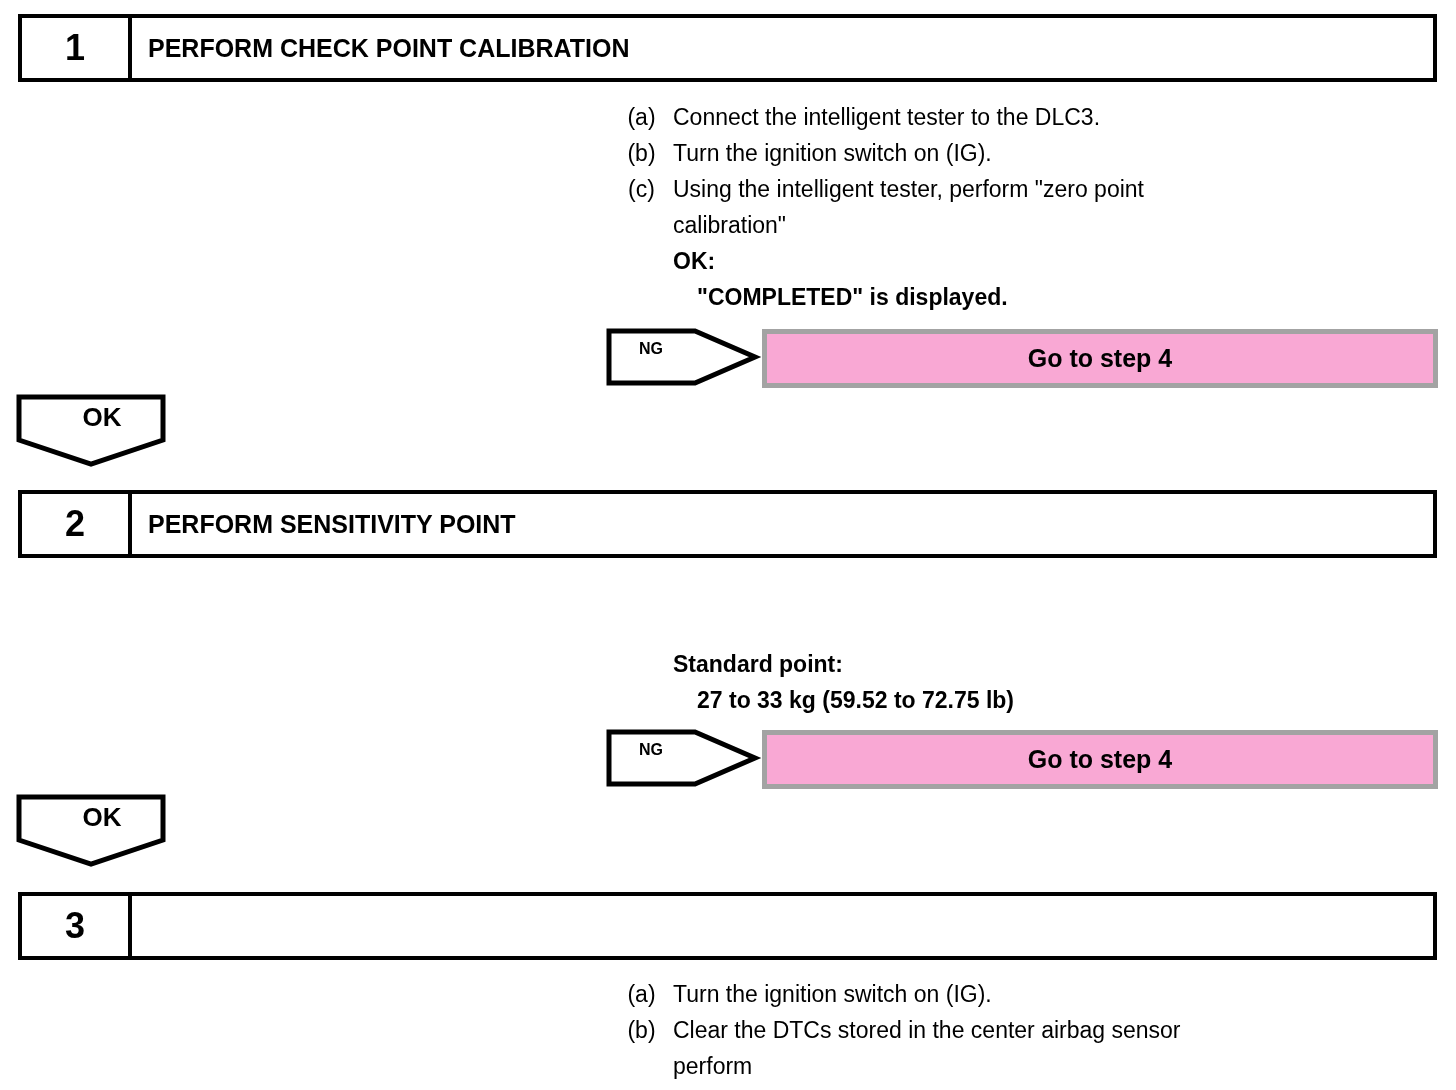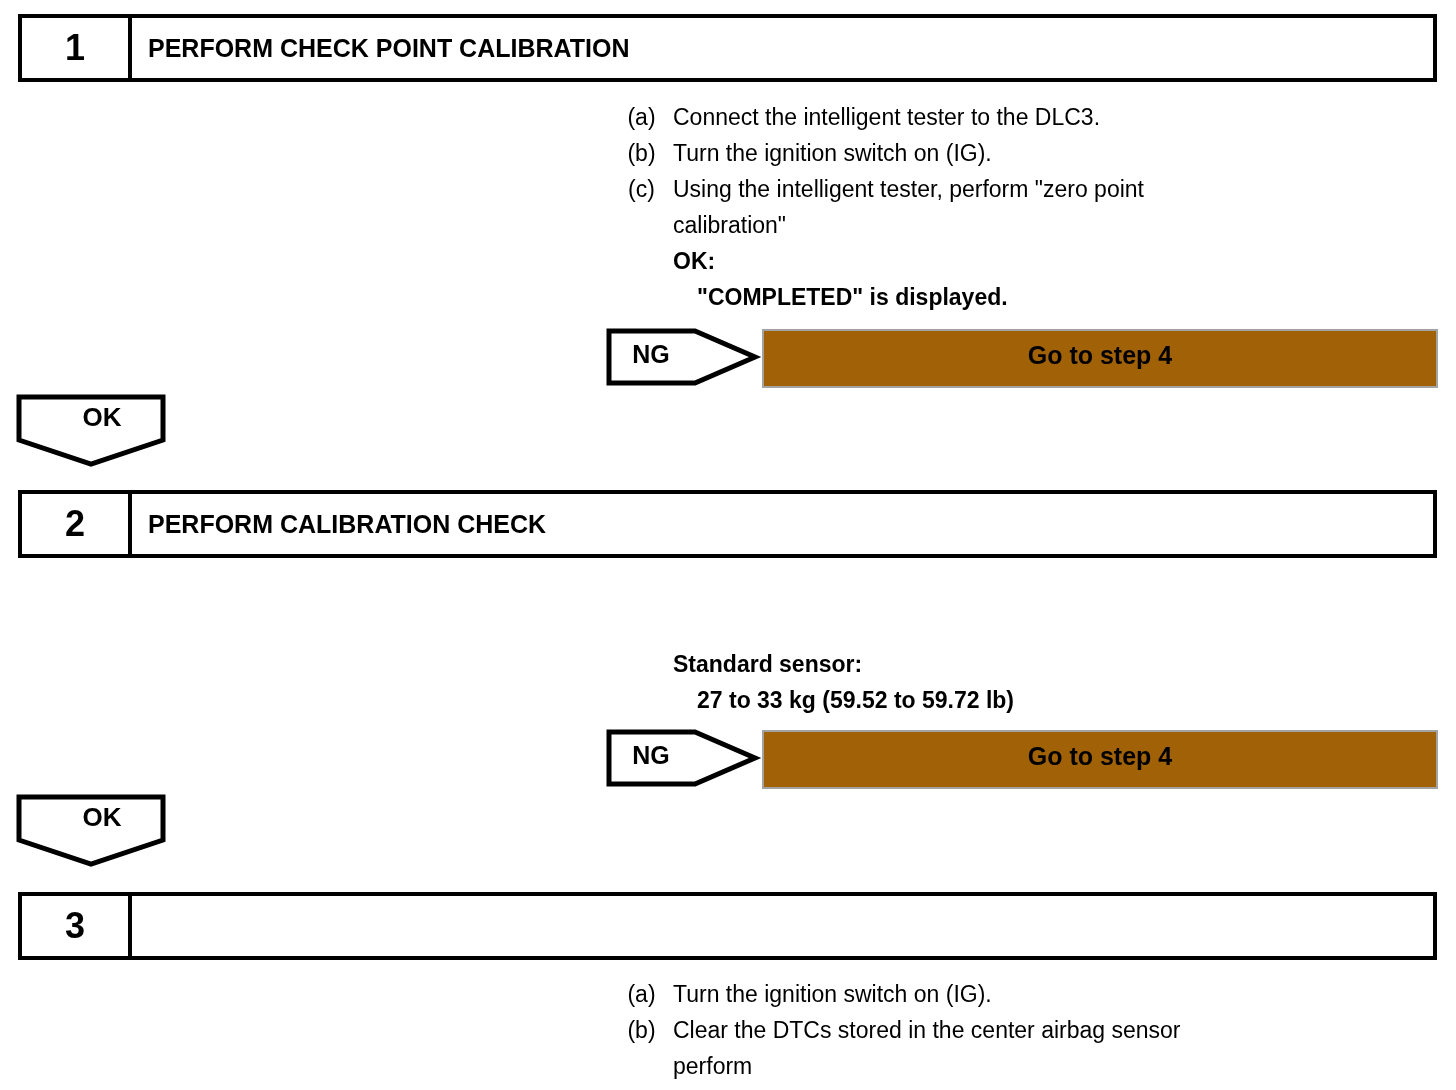--- a/index.html
+++ b/index.html
@@ -34,27 +34,27 @@
   .line .lab{display:inline-block;width:63px;}
   .cont{left:673px;}
   .ind{left:697px;}
   .b{font-weight:bold;}
 
   
   .ngc{position:absolute;width:160px;height:58px;}
   .ngc svg{position:absolute;left:0;top:0;overflow:visible;}
   .ngc .ng-label{
     position:absolute;left:0;top:12px;width:90px;text-align:center;
-    font-weight:bold;font-size:25px;
+    font-weight:bold;font-size:16px;
   }
 
   
   .goto-box{
-    position:absolute;width:676px;height:59px;border:2px solid #a3a3a3;
-    box-sizing:border-box;background:#a16207;text-align:center;
+    position:absolute;width:676px;height:59px;border:5px solid #a3a3a3;
+    box-sizing:border-box;background:#f9a8d4;text-align:center;
     font-weight:bold;font-size:25px;line-height:49px;
   }
 
   
   .okc{position:absolute;width:150px;height:74px;}
   .okc svg{position:absolute;left:0;top:0;overflow:visible;}
   .okc .ok-label{
     position:absolute;left:0;top:8px;width:172px;text-align:center;
     font-weight:bold;font-size:26px;
   }
@@ -98,28 +98,28 @@
 
   <div class="okc" style="left:16px;top:394px">
     <svg width="150" height="74" viewBox="0 0 150 74">
       <polygon points="3,3 147,3 147,46 75,70 3,46" fill="#ffffff" stroke="#000000" stroke-width="5"></polygon>
     </svg>
     <span class="ok-label">OK</span>
   </div>
 
   <div class="step-header" style="top:490px">
     <div class="step-num">2</div>
-    <div class="step-title">PERFORM CALIBRATION CHECK</div>
+    <div class="step-title">PERFORM SENSITIVITY POINT</div>
   </div>
 
   <div class="line cont b" style="top:646px">
-    <span>Standard sensor:</span>
+    <span>Standard point:</span>
   </div>
   <div class="line ind b" style="top:682px">
-    <span>27 to 33 kg (59.52 to 59.72 lb)</span>
+    <span>27 to 33 kg (59.52 to 72.75 lb)</span>
   </div>
 
   <div class="ngc" style="left:606px;top:729px">
     <svg width="160" height="58" viewBox="0 0 160 58">
       <polygon points="3,3 89,3 149,29 89,55 3,55" fill="#ffffff" stroke="#000000" stroke-width="5"></polygon>
     </svg>
     <span class="ng-label">NG</span>
   </div>
   <div class="goto-box" style="left:762px;top:730px">Go to step 4</div>
 

